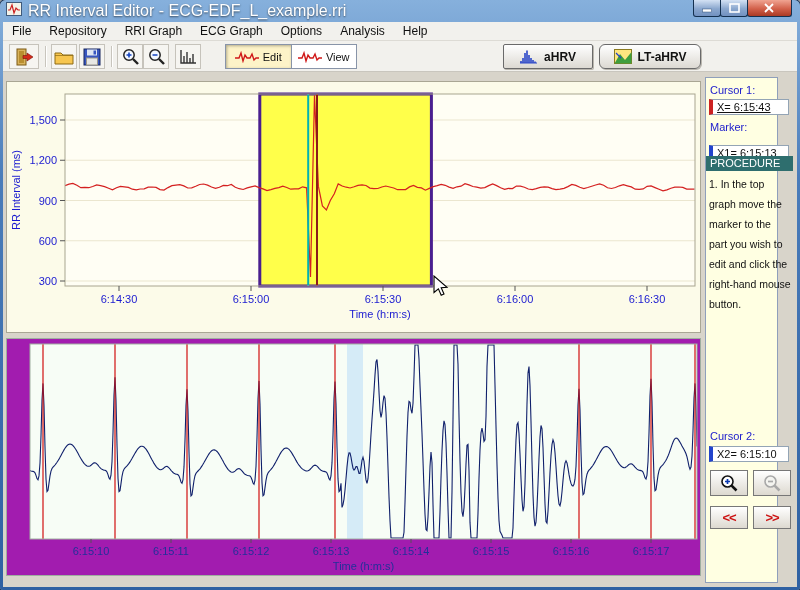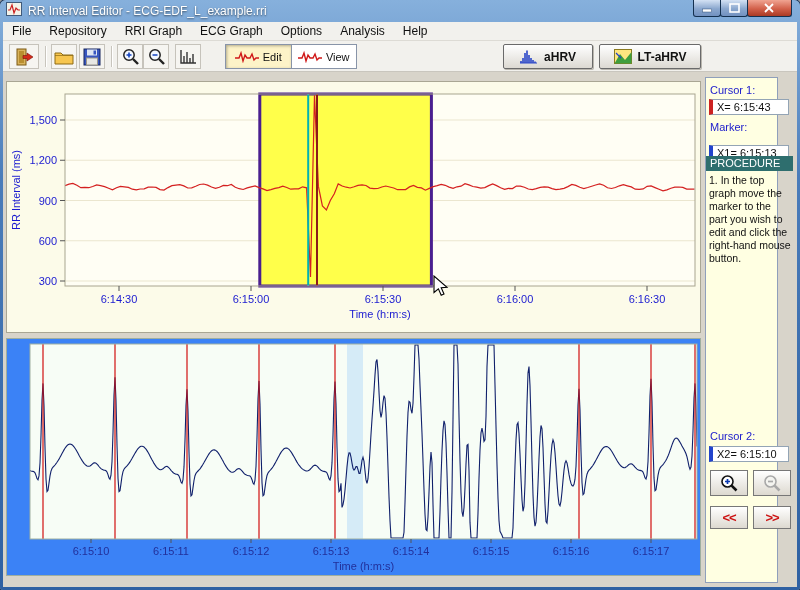--- a/index.html
+++ b/index.html
@@ -1,52 +1,52 @@
 <!DOCTYPE html>
 <html><head>
 <meta charset="utf-8">
 <style>
   html,body{margin:0;padding:0;background:#9a9a9a;font-family:"Liberation Sans",sans-serif;}
   *{box-sizing:border-box;}
   .window{position:relative;width:800px;height:590px;background:linear-gradient(180deg,#86b0dc,#4a7cba 30%,#2f61a2);
           border-radius:6px 6px 3px 3px;overflow:hidden;box-shadow:0 0 0 1px #17365e;}
   
   .titlebar{position:absolute;left:0;top:0;width:800px;height:22px;display:flex;align-items:center;padding-left:6px;}
-  .title-text{color:#fff;font-size:12px;margin-left:6px;text-shadow:0 1px 2px rgba(0,0,0,.6);white-space:nowrap;}
+  .title-text{color:#fff;font-size:16px;margin-left:6px;text-shadow:0 1px 2px rgba(0,0,0,.6);white-space:nowrap;}
   .winbtns{position:absolute;right:8px;top:0;display:flex;}
   .winbtn{width:28px;height:17px;margin-left:-1px;border:1px solid #14304f;border-top:none;border-radius:0 0 3px 3px;
           background:linear-gradient(#d4e2f4,#8aa7ce 55%,#7191c0);display:flex;align-items:center;justify-content:center;}
   .winbtn.close{width:45px;background:linear-gradient(#f0a492,#d2604a 55%,#aa3a24);}
   
   .menubar{position:absolute;left:3px;top:22px;width:794px;height:19px;background:#f2f1ed;display:flex;align-items:flex-end;
            font-size:12px;color:#101010;border-bottom:1px solid #dddbd5;}
   .menu-item{padding:2px 9px;cursor:default;}
   
   .toolbar{position:absolute;left:3px;top:41px;width:794px;height:31px;background:#f2f1ed;border-bottom:1px solid #c9c6be;}
   .tbtn{position:absolute;top:3px;height:25px;border:1px solid #c6c3bb;background:#f6f5f1;display:flex;align-items:center;justify-content:center;}
   .vsep{position:absolute;top:5px;width:1px;height:21px;background:#c8c5bd;box-shadow:1px 0 0 #ffffff;}
   .seg{position:absolute;left:222px;top:3px;width:132px;height:25px;border:1px solid #8894a8;background:#fff;display:flex;font-size:11px;color:#111;}
   .seg-half{flex:1;display:flex;align-items:center;justify-content:center;gap:4px;}
   .seg-half.active{background:#fdf3c8;box-shadow:inset 1px 1px 3px rgba(0,0,0,.3);border-right:1px solid #8894a8;}
   .cmdbtn{position:absolute;top:3px;height:25px;border:1px solid #6a6a6a;border-radius:2px;background:linear-gradient(#ffffff,#dcd9d2);
           display:flex;align-items:center;justify-content:center;gap:6px;font-weight:bold;font-size:12px;color:#111;box-shadow:1px 1px 0 #b9b6ae;}
   
   .client{position:absolute;left:3px;top:72px;width:794px;height:515px;background:#d8d4ca;}
   .top-chart{position:absolute;left:3px;top:9px;width:695px;height:252px;background:#fcfbe9;border:1px solid #a9a694;}
-  .bottom-chart{position:absolute;left:3px;top:266px;width:695px;height:238px;background:#3b82f6;border:1px solid #9fae9f;}
+  .bottom-chart{position:absolute;left:3px;top:266px;width:695px;height:238px;background:#a21caf;border:1px solid #9fae9f;}
   svg text{font-family:"Liberation Sans",sans-serif;}
   
   .sidebar{position:absolute;left:702px;top:5px;width:73px;height:506px;background:#ffffe2;border:1px solid #8f9fbb;}
   .sb-label{position:absolute;left:4px;color:#2121cc;font-size:11px;}
   .sb-box{position:absolute;left:3px;width:80px;height:16px;background:#fff;border:1px solid #93a4b5;font-size:11px;line-height:13px;
           padding:1px 2px 1px 4px;color:#111;white-space:nowrap;overflow:hidden;}
-  .strip-red{border-left:4px solid #cc2222;}
+  .strip-red{border-left:4px solid #cc2222;text-decoration:underline;}
   .strip-blue{border-left:4px solid #2244cc;}
   .proc-head{position:absolute;left:0;top:78px;width:87px;height:15px;background:#2e6e6e;color:#fff;font-size:11px;padding:1px 4px;}
-  .proc-text{position:absolute;left:3px;top:96px;width:82px;font-size:10.5px;line-height:13px;color:#111;}
+  .proc-text{position:absolute;left:3px;top:96px;width:82px;font-size:10.5px;line-height:20px;color:#111;}
   .proc-text p{margin:0 0 10px 0;}
   .sb-btn{position:absolute;width:38px;height:26px;border:1px solid #777;background:linear-gradient(#ffffff,#ddd9d0);
           display:flex;align-items:center;justify-content:center;}
   .sb-nav{height:23px;color:#cc1111;font-weight:bold;font-size:13px;letter-spacing:-1px;}
   .mouse-cursor{position:absolute;left:430px;top:203px;width:16px;height:22px;z-index:50;pointer-events:none;}
 </style>
 </head>
 <body>
 
 <div class="window">
@@ -146,21 +146,21 @@
         <span>View</span>
       </div>
     </div>
     <div class="cmdbtn" style="left:500px;width:90px;">
       <svg width="18" height="15">
           <path d="M1,14 V12 M3,14 V9 M5,14 V4 M7,14 V1.5 M9,14 V6 M11,14 V9 M13,14 V11 M15,14 V12.5" stroke="#2a46c8" stroke-width="1.6"></path>
           <path d="M0,14 H17" stroke="#2a46c8" stroke-width="1"></path>
         </svg>
       <span>aHRV</span>
     </div>
-    <div class="cmdbtn" style="left:596px;width:102px;">
+    <div class="cmdbtn" style="left:596px;width:102px;border-radius:6px;">
       <svg width="18" height="15">
           <rect x="0.5" y="0.5" width="17" height="14" fill="#ffe680" stroke="#8a7a20"></rect>
           <path d="M0.5,14.5 L6,5 L11,11 L17.5,3 L17.5,14.5 Z" fill="#3f9e3f"></path>
           <path d="M2,4 L7,9" stroke="#2244cc" stroke-width="1.2"></path>
         </svg>
       <span>LT-aHRV</span>
     </div>
   </div>
 
   <div class="client">

